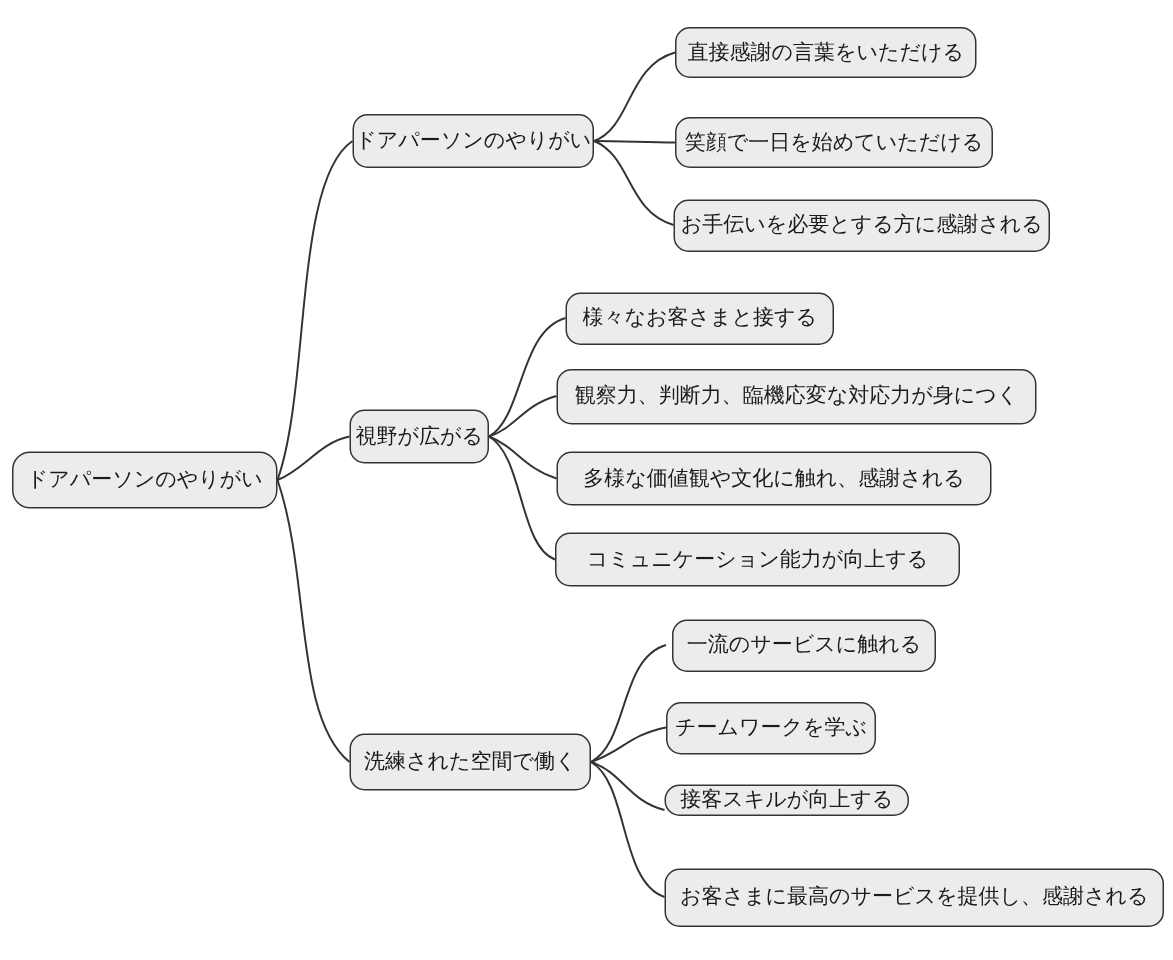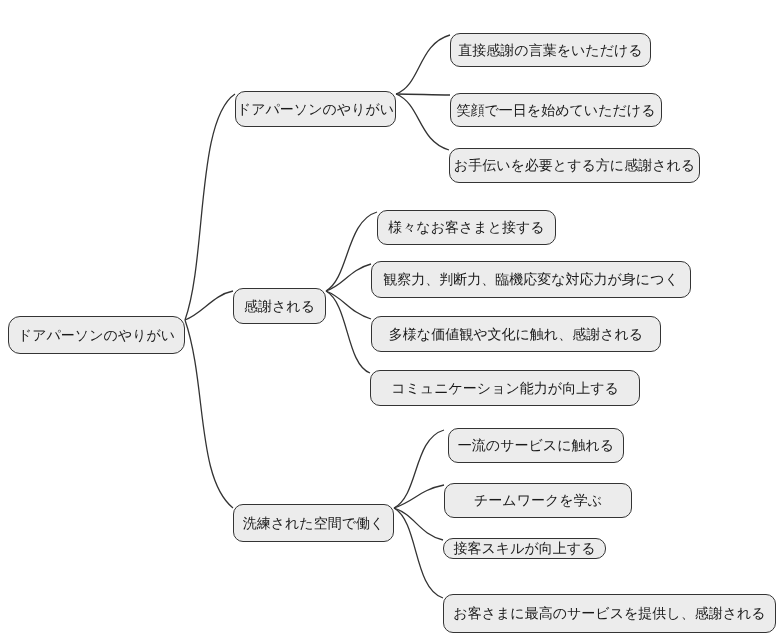--- a/index.html
+++ b/index.html
@@ -33,36 +33,35 @@
     align-items: center;
     justify-content: center;
     background: #ececec;
     border: 1.6px solid #343434;
     border-radius: 10px;
     font-size: 14px;
     color: #1a1a1a;
     white-space: nowrap;
     text-align: center;
     line-height: 1.2;
-    margin-top: 15px;
   }
   
   #n-root   { left:   8px; top: 301px; width: 177px; height: 38px; border-radius: 12px; }
   #n-b1     { left: 235px; top:  76px; width: 161px; height: 36px; }
   #n-b2     { left: 233px; top: 273px; width:  93px; height: 36px; }
   #n-b3     { left: 233px; top: 489px; width: 161px; height: 38px; }
   #n-l1-1   { left: 450px; top:  18px; width: 201px; height: 34px; }
   #n-l1-2   { left: 450px; top:  78px; width: 212px; height: 34px; }
   #n-l1-3   { left: 449px; top: 133px; width: 251px; height: 35px; }
   #n-l2-1   { left: 377px; top: 195px; width: 179px; height: 35px; }
   #n-l2-2   { left: 371px; top: 246px; width: 320px; height: 37px; }
   #n-l2-3   { left: 371px; top: 301px; width: 290px; height: 36px; }
   #n-l2-4   { left: 370px; top: 355px; width: 270px; height: 36px; }
   #n-l3-1   { left: 448px; top: 413px; width: 176px; height: 35px; }
-  #n-l3-2   { left: 444px; top: 468px; width: 188px; height: 35px; }
+  #n-l3-2   { left: 444px; top: 468px; width: 140px; height: 35px; }
   #n-l3-3   { left: 443px; top: 523px; width: 163px; height: 21px; }
   #n-l3-4   { left: 443px; top: 579px; width: 333px; height: 39px; }
 </style>
 </head>
 <body>
 
 <div class="canvas">
 
   <svg class="edges" viewBox="0 0 782 640" xmlns="http://www.w3.org/2000/svg">
 
@@ -85,21 +84,21 @@
     <path d="M394,508 C419,522 413,588 443,598"></path>
   </svg>
 
   <div class="node" id="n-root">ドアパーソンのやりがい</div>
 
   <div class="node" id="n-b1">ドアパーソンのやりがい</div>
   <div class="node" id="n-l1-1">直接感謝の言葉をいただける</div>
   <div class="node" id="n-l1-2">笑顔で一日を始めていただける</div>
   <div class="node" id="n-l1-3">お手伝いを必要とする方に感謝される</div>
 
-  <div class="node" id="n-b2">感謝される</div>
+  <div class="node" id="n-b2">視野が広がる</div>
   <div class="node" id="n-l2-1">様々なお客さまと接する</div>
   <div class="node" id="n-l2-2">観察力、判断力、臨機応変な対応力が身につく</div>
   <div class="node" id="n-l2-3">多様な価値観や文化に触れ、感謝される</div>
   <div class="node" id="n-l2-4">コミュニケーション能力が向上する</div>
 
   <div class="node" id="n-b3">洗練された空間で働く</div>
   <div class="node" id="n-l3-1">一流のサービスに触れる</div>
   <div class="node" id="n-l3-2">チームワークを学ぶ</div>
   <div class="node" id="n-l3-3">接客スキルが向上する</div>
   <div class="node" id="n-l3-4">お客さまに最高のサービスを提供し、感謝される</div>

